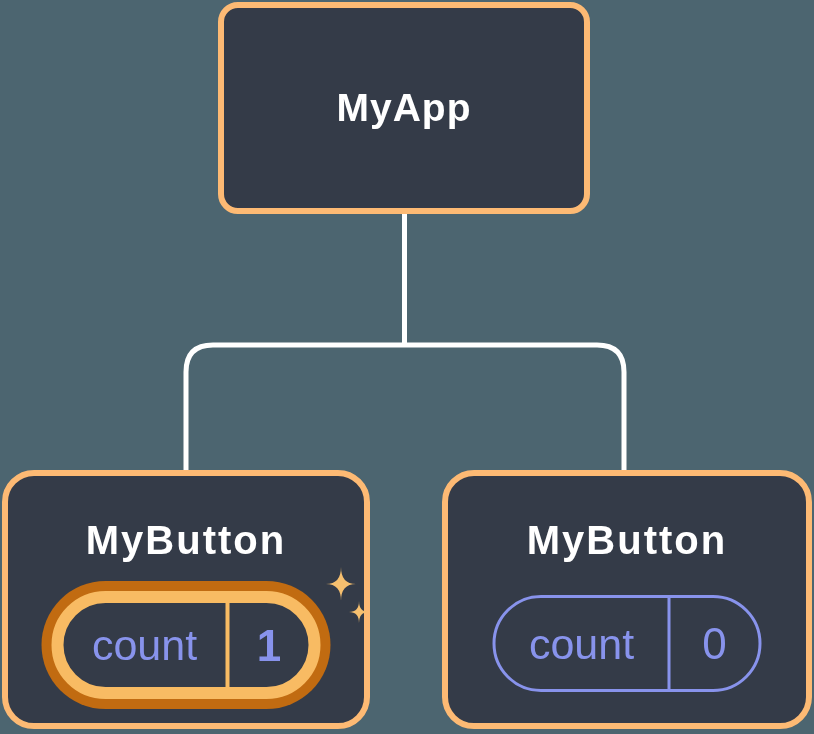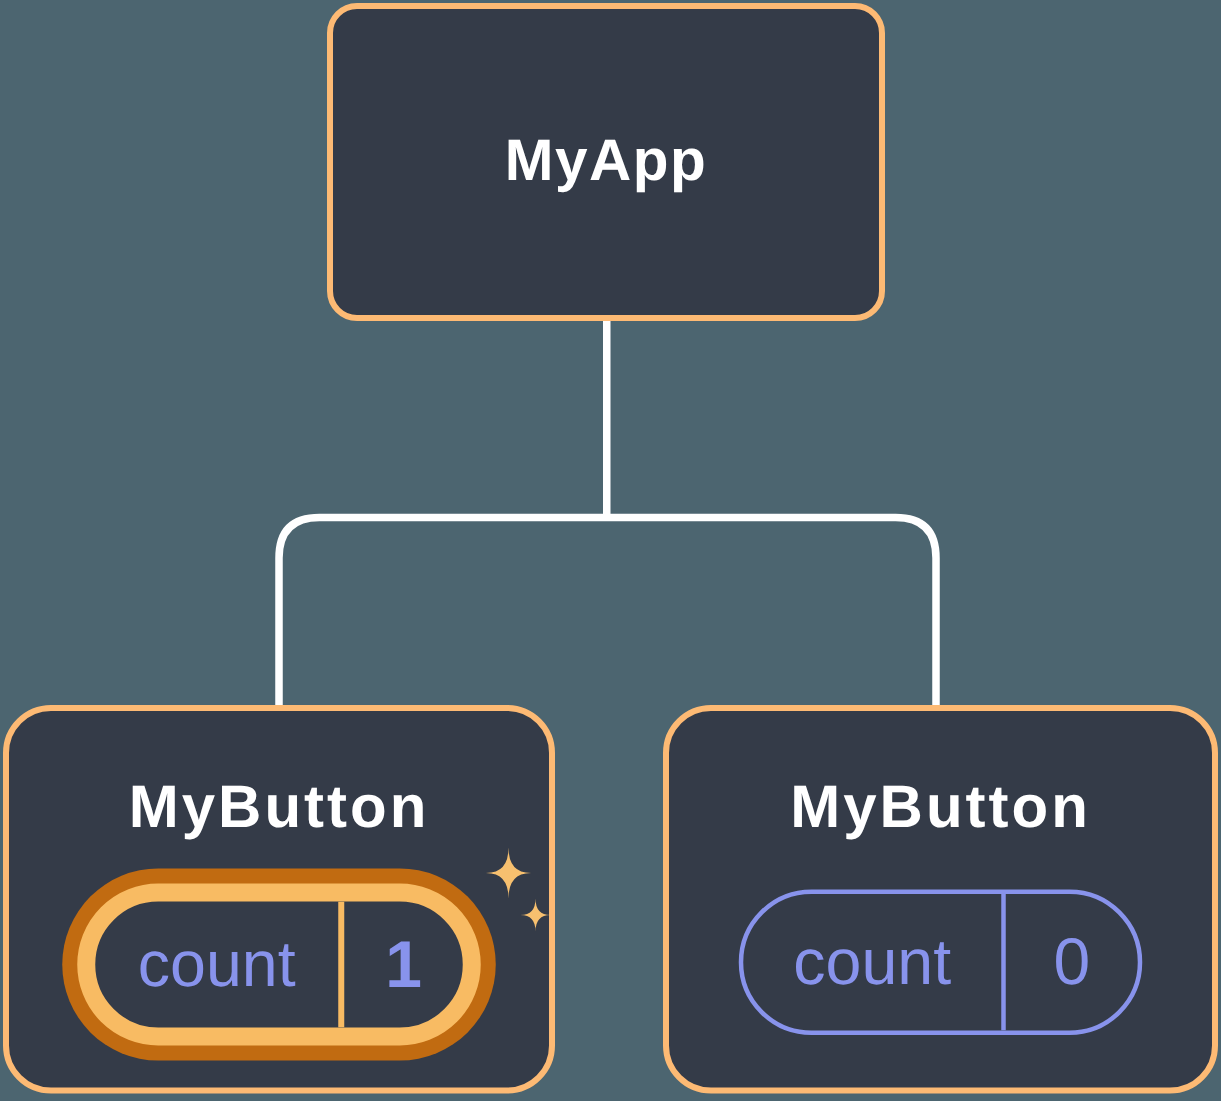--- a/index.html
+++ b/index.html
@@ -17,21 +17,21 @@
   }
   #connector-svg {
     position: absolute;
     left: 0;
     top: 0;
     z-index: 0;
   }
   .node {
     position: absolute;
     background: #343B48;
-    border: 4px solid #fdba74;
+    border: 6px solid #fdba74;
     border-radius: 20px;
     box-sizing: border-box;
     z-index: 1;
   }
   .root-node {
     left: 218px;
     top: 2px;
     width: 372px;
     height: 212px;
     display: flex;

